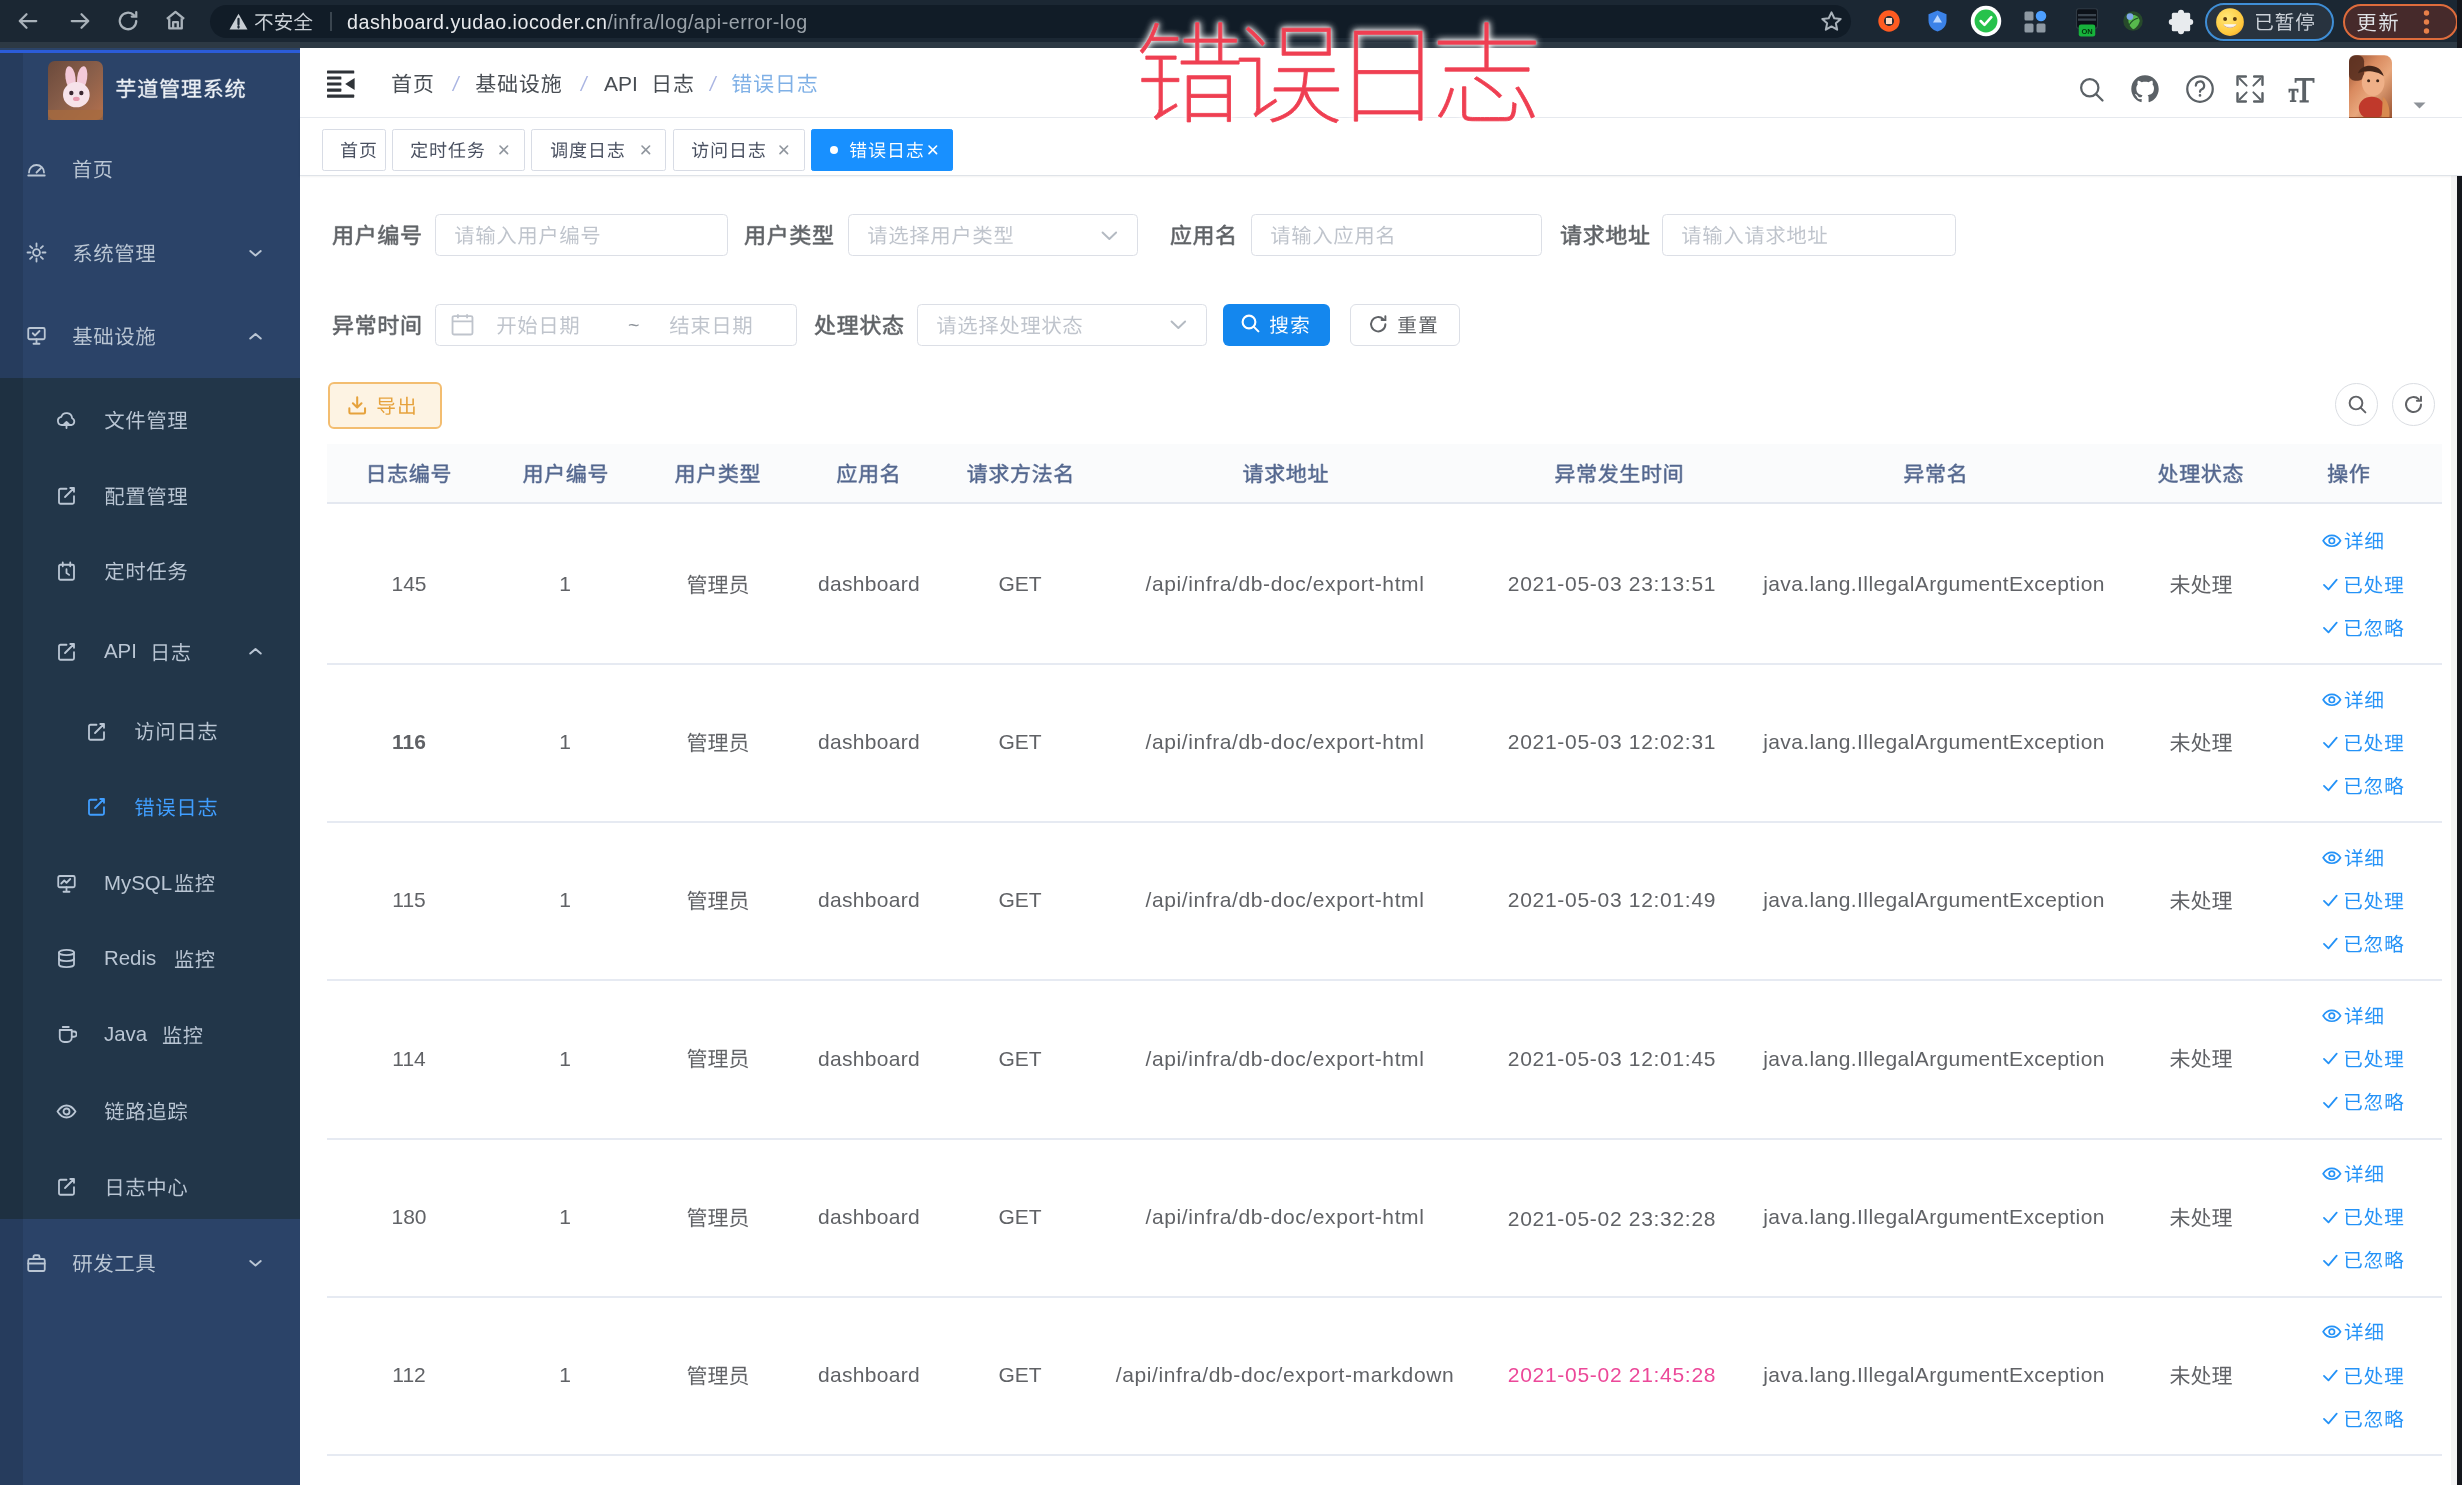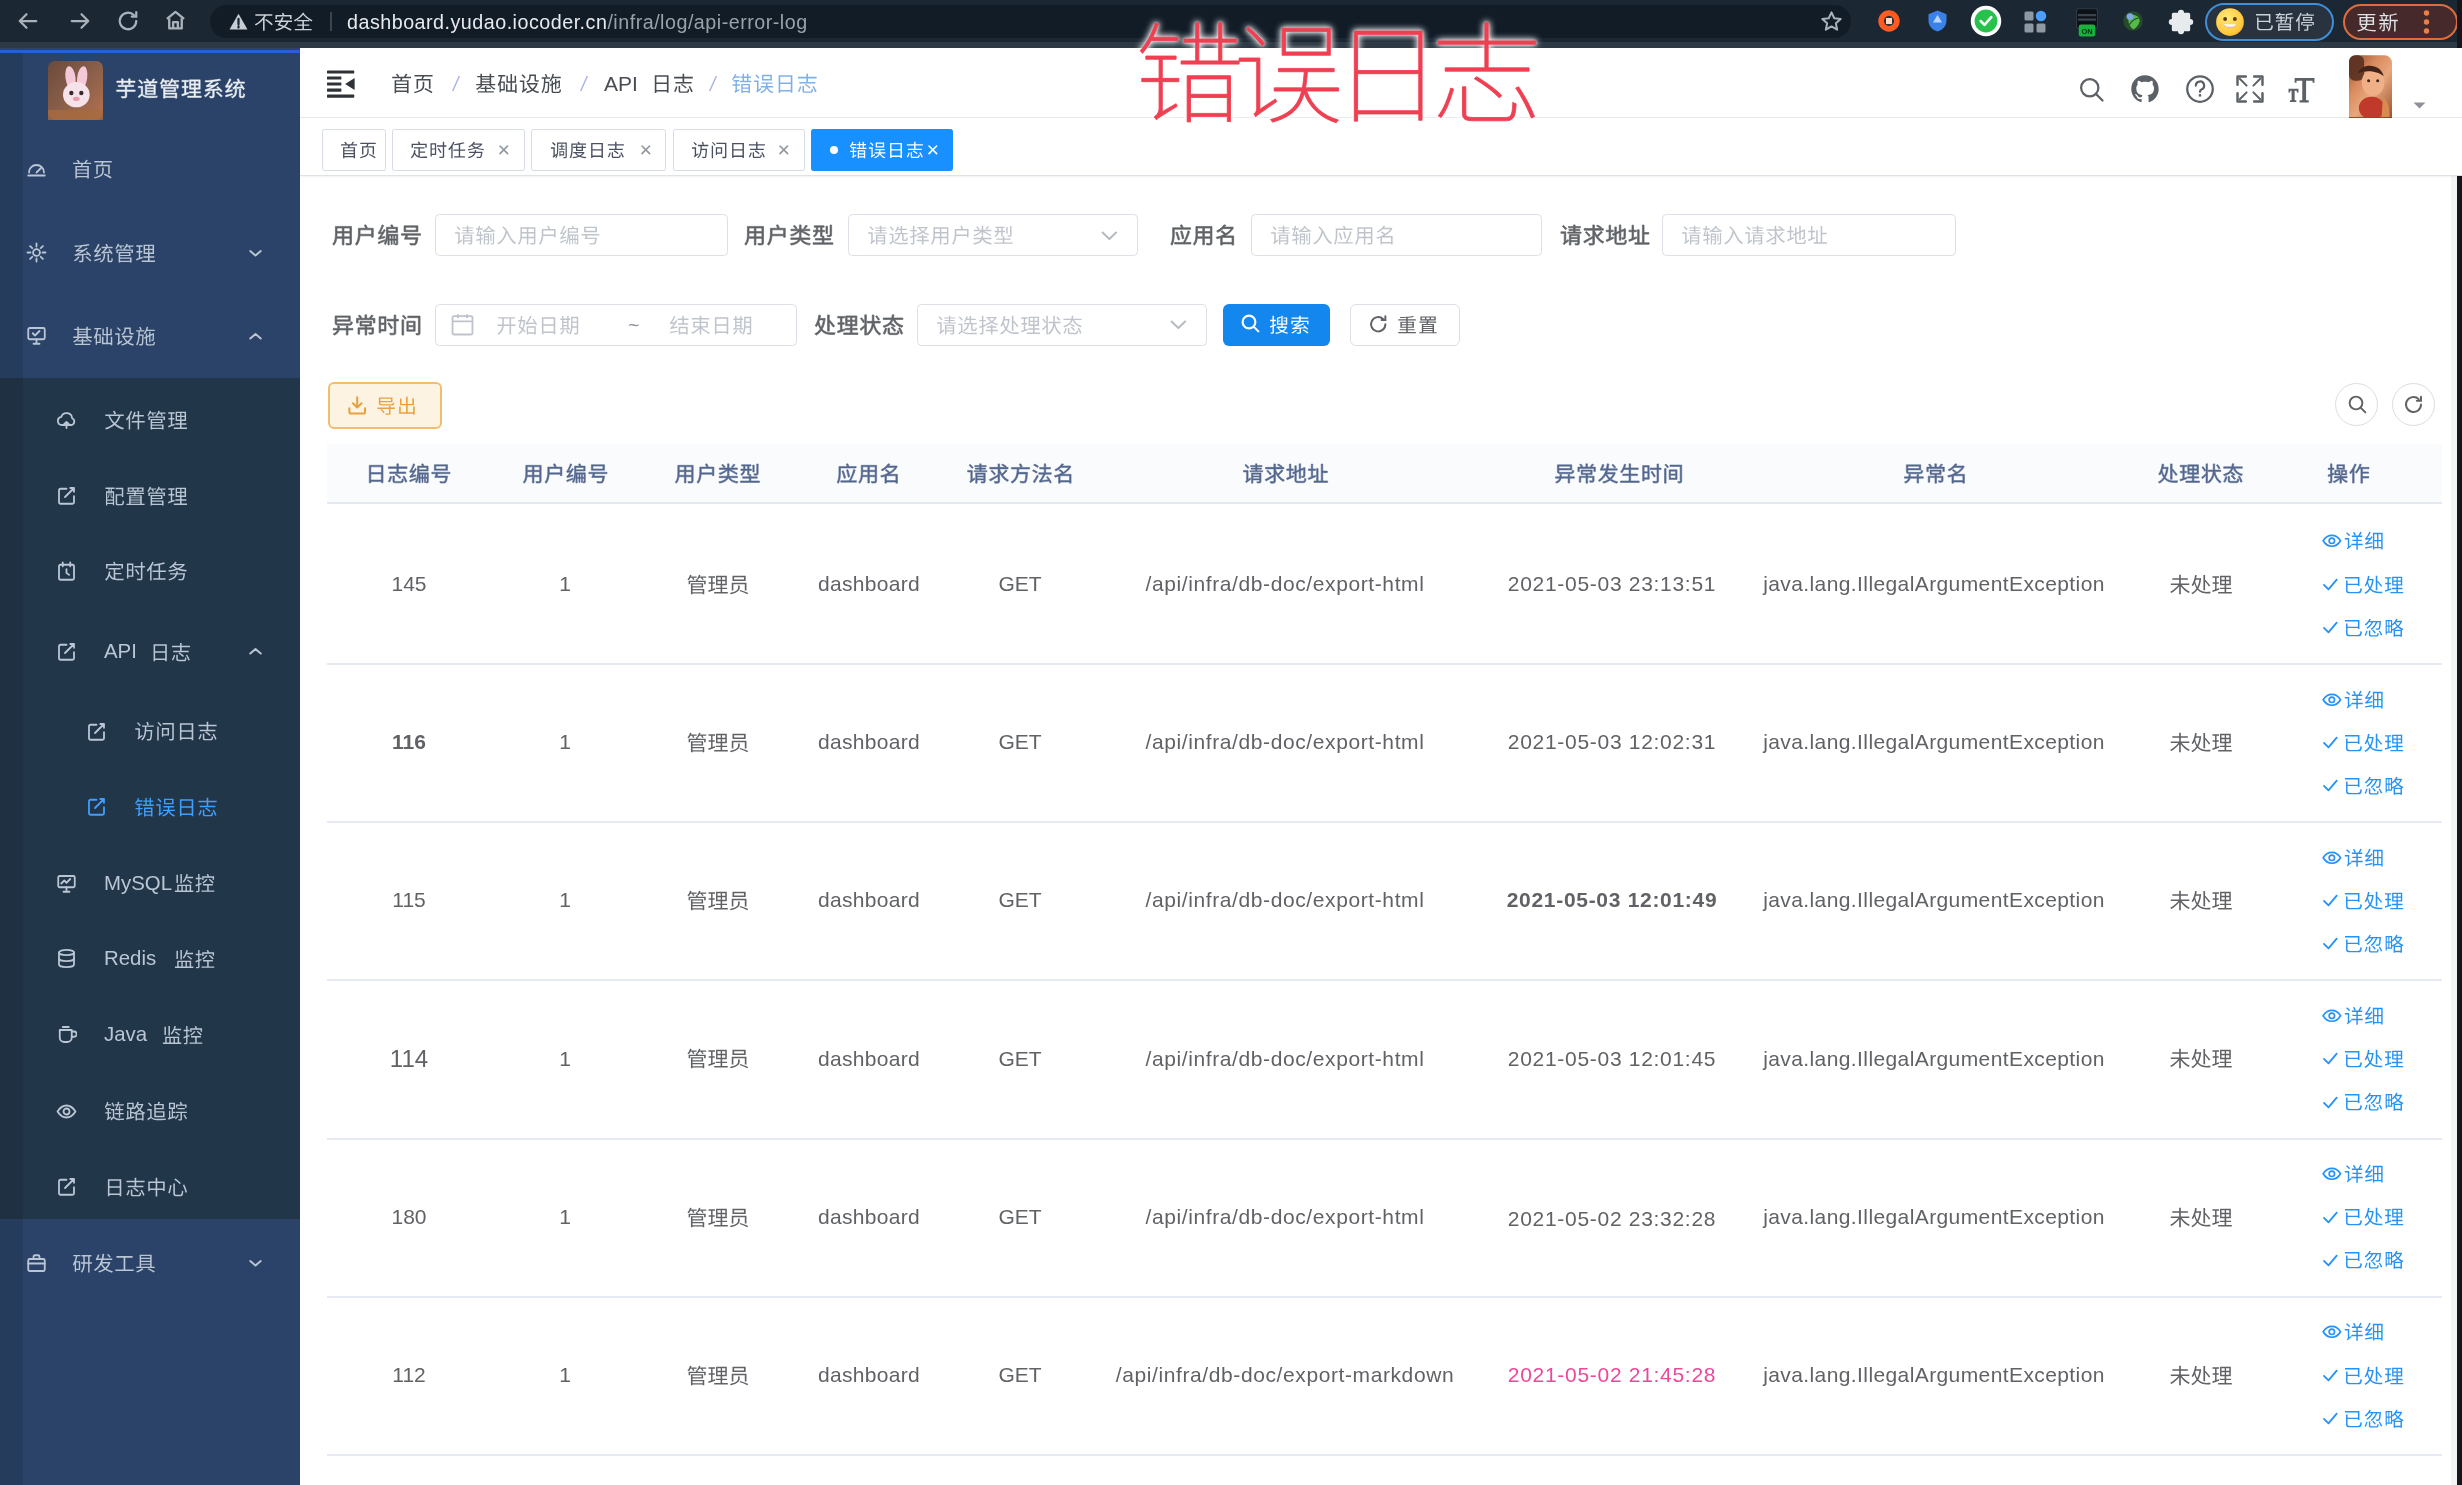--- a/index.html
+++ b/index.html
@@ -815,21 +815,21 @@
 <div style="position:absolute;left:409px;top:885px;font-size:21px;color:#606266;font-weight:400;letter-spacing:0px;line-height:30px;white-space:nowrap;transform:translateX(-50%)">115</div>
 <div style="position:absolute;left:565px;top:885px;font-size:21px;color:#606266;font-weight:400;letter-spacing:0px;line-height:30px;white-space:nowrap;transform:translateX(-50%)">1</div>
 <svg style="position:absolute;left:686px;top:890px;" width="64" height="21" viewBox="0 -0.88 3.000 1" fill="#606266">
     <use href="#g10" transform="translate(0.000 0)scale(.001 -.001)"></use>
     <use href="#g11" transform="translate(1.000 0)scale(.001 -.001)"></use>
     <use href="#g89" transform="translate(2.000 0)scale(.001 -.001)"></use>
   </svg>
 <div style="position:absolute;left:869px;top:885px;font-size:21px;color:#606266;font-weight:400;letter-spacing:0.3px;line-height:30px;white-space:nowrap;transform:translateX(-50%)">dashboard</div>
 <div style="position:absolute;left:1020px;top:885px;font-size:21px;color:#606266;font-weight:400;letter-spacing:0px;line-height:30px;white-space:nowrap;transform:translateX(-50%)">GET</div>
 <div style="position:absolute;left:1285px;top:885px;font-size:21px;color:#606266;font-weight:400;letter-spacing:0.6px;line-height:30px;white-space:nowrap;transform:translateX(-50%)">/api/infra/db-doc/export-html</div>
-<div style="position:absolute;left:1612px;top:885px;font-size:21px;color:#606266;font-weight:700;letter-spacing:0.7px;line-height:30px;white-space:nowrap;transform:translateX(-50%)">2021-05-03 12:01:49</div>
+<div style="position:absolute;left:1612px;top:885px;font-size:21px;color:#606266;font-weight:400;letter-spacing:0.7px;line-height:30px;white-space:nowrap;transform:translateX(-50%)">2021-05-03 12:01:49</div>
 <div style="position:absolute;left:1934px;top:885px;font-size:21px;color:#606266;font-weight:400;letter-spacing:0.4px;line-height:30px;white-space:nowrap;transform:translateX(-50%)">java.lang.IllegalArgumentException</div>
 <svg style="position:absolute;left:2169px;top:890px;" width="64" height="21" viewBox="0 -0.88 3.000 1" fill="#606266">
     <use href="#g90" transform="translate(0.000 0)scale(.001 -.001)"></use>
     <use href="#g76" transform="translate(1.000 0)scale(.001 -.001)"></use>
     <use href="#g11" transform="translate(2.000 0)scale(.001 -.001)"></use>
   </svg>
 <svg style="position:absolute;left:2322px;top:851px" width="19.7" height="13.6" viewBox="0 0 26 18" fill="none" stroke="#2492f7" stroke-width="2.2">
     <path d="M1.5 9C4.5 4 8.5 1.8 13 1.8S21.5 4 24.5 9c-3 5-7 7.2-11.5 7.2S4.5 14 1.5 9z"></path>
     <circle cx="13" cy="9" r="3.6"></circle>
   </svg>
@@ -847,21 +847,21 @@
   </svg>
 <svg style="position:absolute;left:2322px;top:936px" width="16.7" height="15" viewBox="0 0 22 20" fill="none" stroke="#2492f7" stroke-width="2.4" stroke-linecap="round" stroke-linejoin="round">
     <path d="M2.5 10.5L8.5 16.5L19.5 3.5"></path>
   </svg>
 <svg style="position:absolute;left:2343px;top:934px;" width="61" height="19.7" viewBox="0 -0.88 3.080 1" fill="#2492f7">
     <use href="#g3" transform="translate(0.000 0)scale(.001 -.001)"></use>
     <use href="#g93" transform="translate(1.040 0)scale(.001 -.001)"></use>
     <use href="#g94" transform="translate(2.080 0)scale(.001 -.001)"></use>
   </svg>
 <div style="position:absolute;left:327px;top:979px;width:2115px;height:1.5px;background:#e6eaf2"></div>
-<div style="position:absolute;left:409px;top:1044px;font-size:24px;color:#606266;font-weight:400;letter-spacing:0px;line-height:30px;white-space:nowrap;transform:translateX(-50%)">114</div>
+<div style="position:absolute;left:409px;top:1044px;font-size:21px;color:#606266;font-weight:400;letter-spacing:0px;line-height:30px;white-space:nowrap;transform:translateX(-50%)">114</div>
 <div style="position:absolute;left:565px;top:1044px;font-size:21px;color:#606266;font-weight:400;letter-spacing:0px;line-height:30px;white-space:nowrap;transform:translateX(-50%)">1</div>
 <svg style="position:absolute;left:686px;top:1048px;" width="64" height="21" viewBox="0 -0.88 3.000 1" fill="#606266">
     <use href="#g10" transform="translate(0.000 0)scale(.001 -.001)"></use>
     <use href="#g11" transform="translate(1.000 0)scale(.001 -.001)"></use>
     <use href="#g89" transform="translate(2.000 0)scale(.001 -.001)"></use>
   </svg>
 <div style="position:absolute;left:869px;top:1044px;font-size:21px;color:#606266;font-weight:400;letter-spacing:0.3px;line-height:30px;white-space:nowrap;transform:translateX(-50%)">dashboard</div>
 <div style="position:absolute;left:1020px;top:1044px;font-size:21px;color:#606266;font-weight:400;letter-spacing:0px;line-height:30px;white-space:nowrap;transform:translateX(-50%)">GET</div>
 <div style="position:absolute;left:1285px;top:1044px;font-size:21px;color:#606266;font-weight:400;letter-spacing:0.6px;line-height:30px;white-space:nowrap;transform:translateX(-50%)">/api/infra/db-doc/export-html</div>
 <div style="position:absolute;left:1612px;top:1044px;font-size:21px;color:#606266;font-weight:400;letter-spacing:0.7px;line-height:30px;white-space:nowrap;transform:translateX(-50%)">2021-05-03 12:01:45</div>

